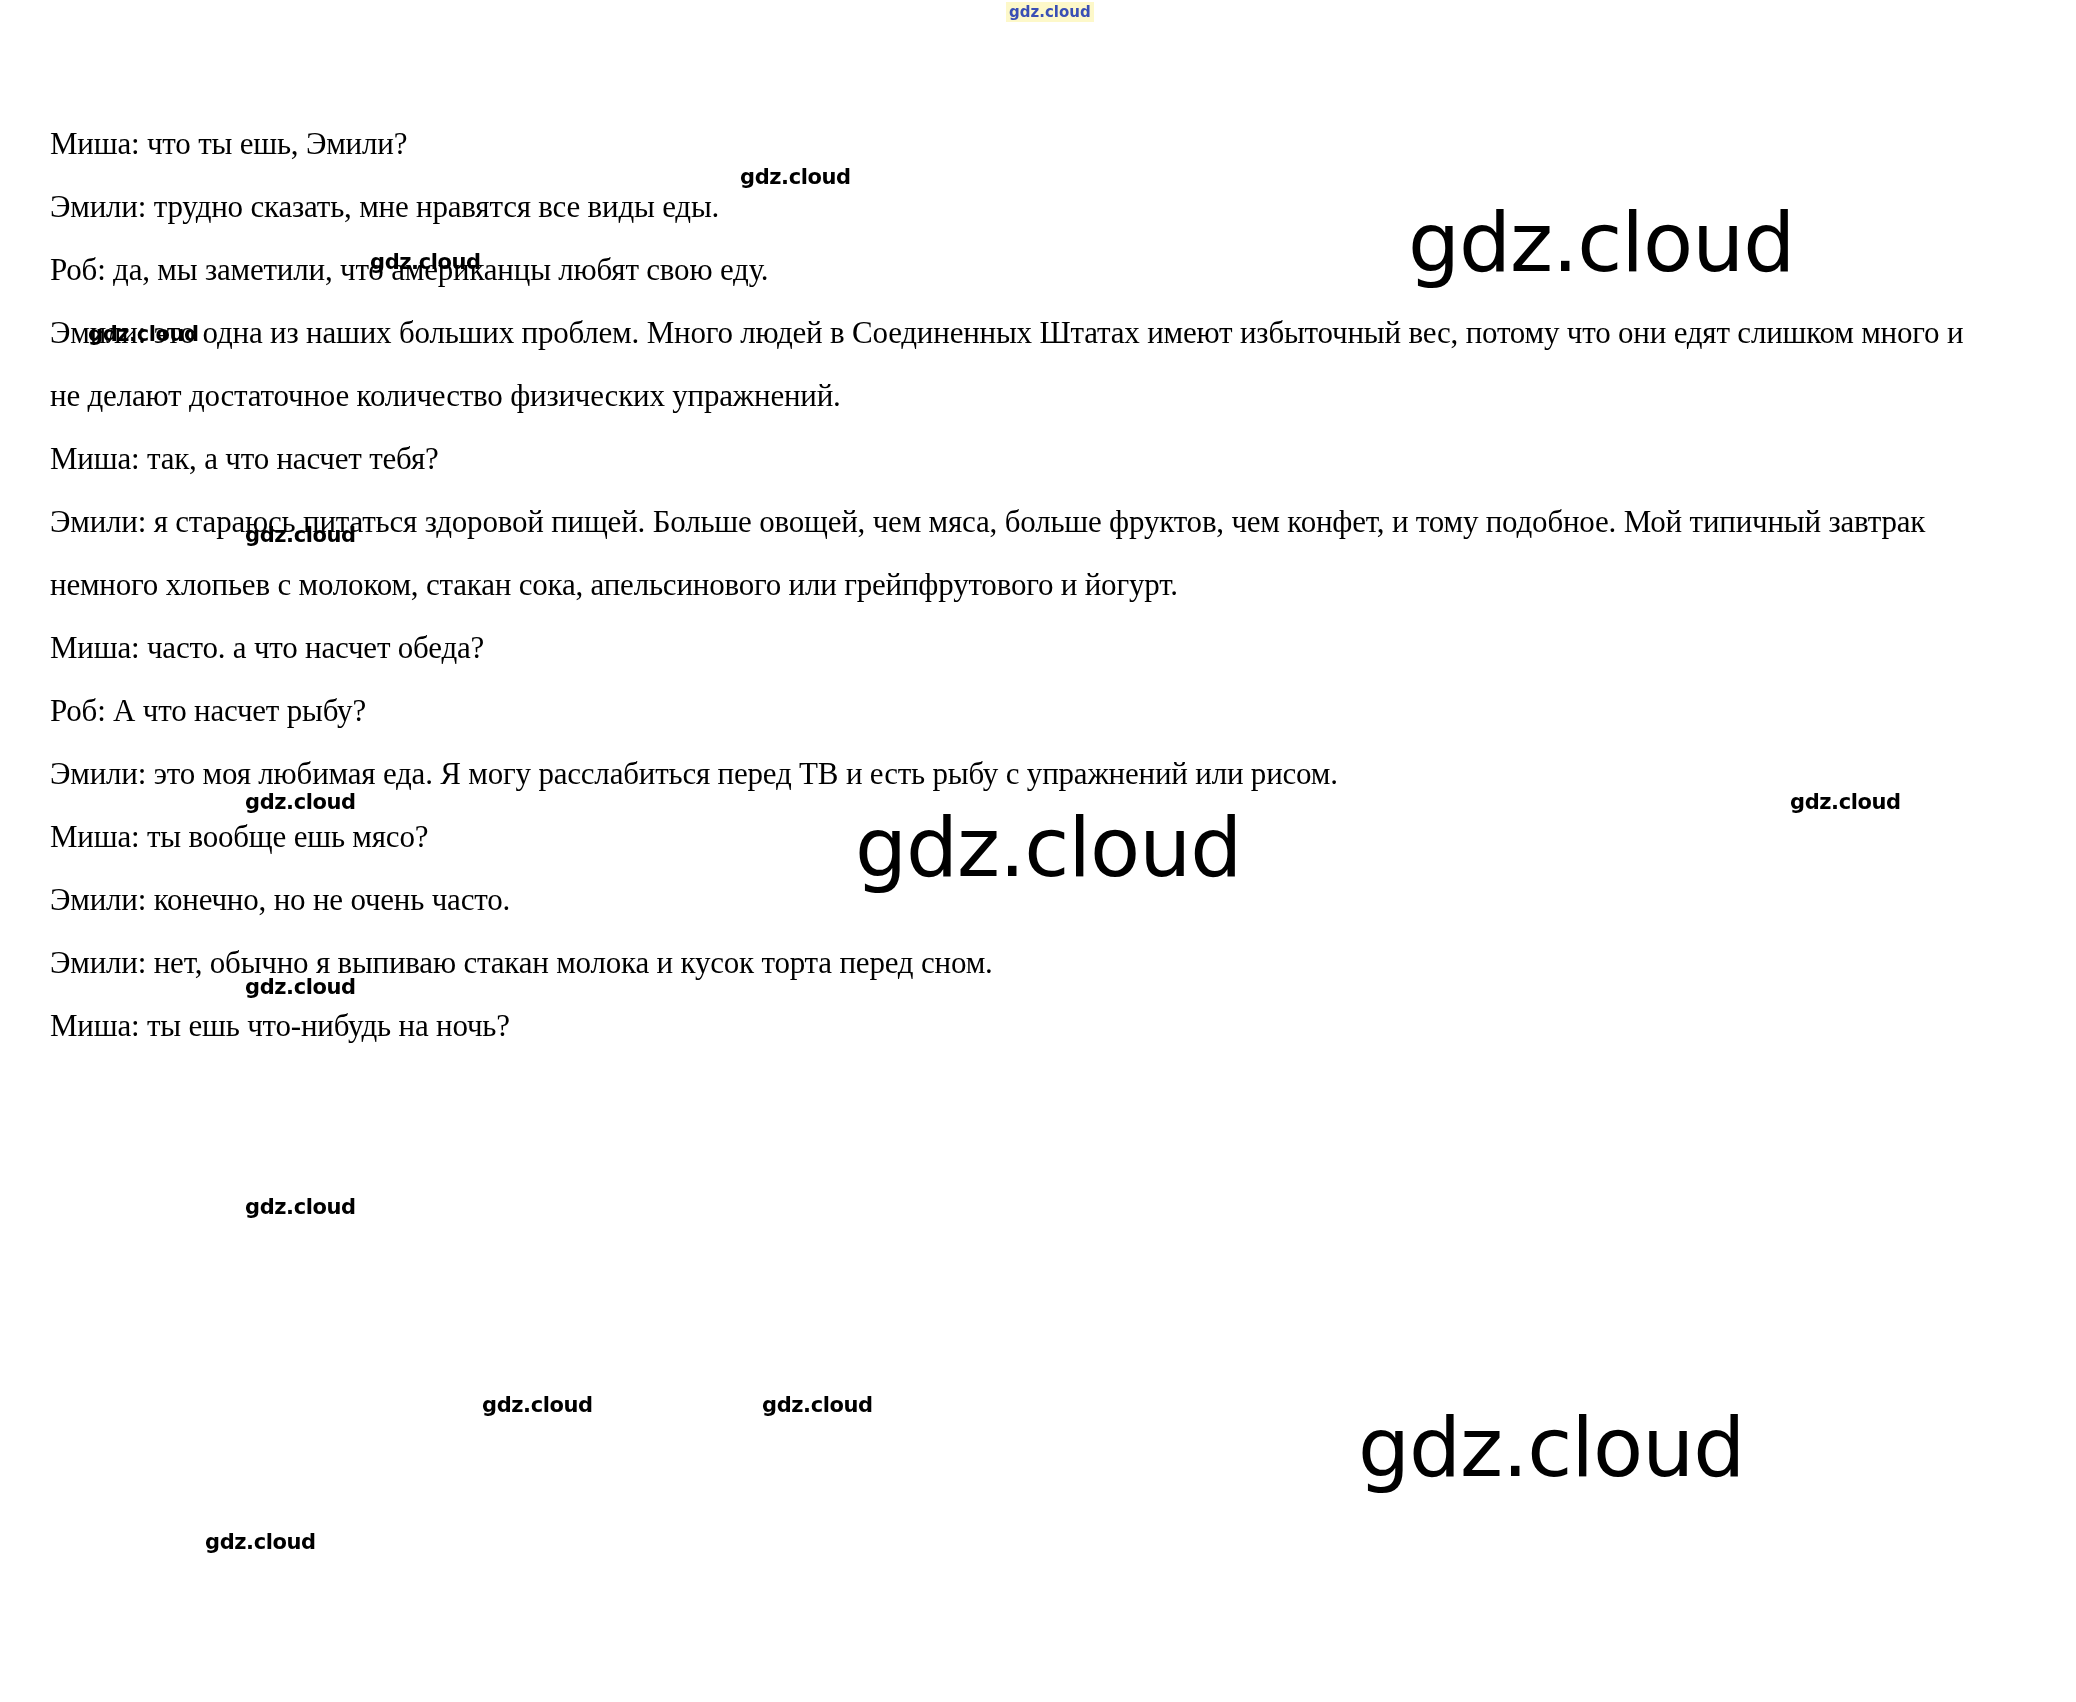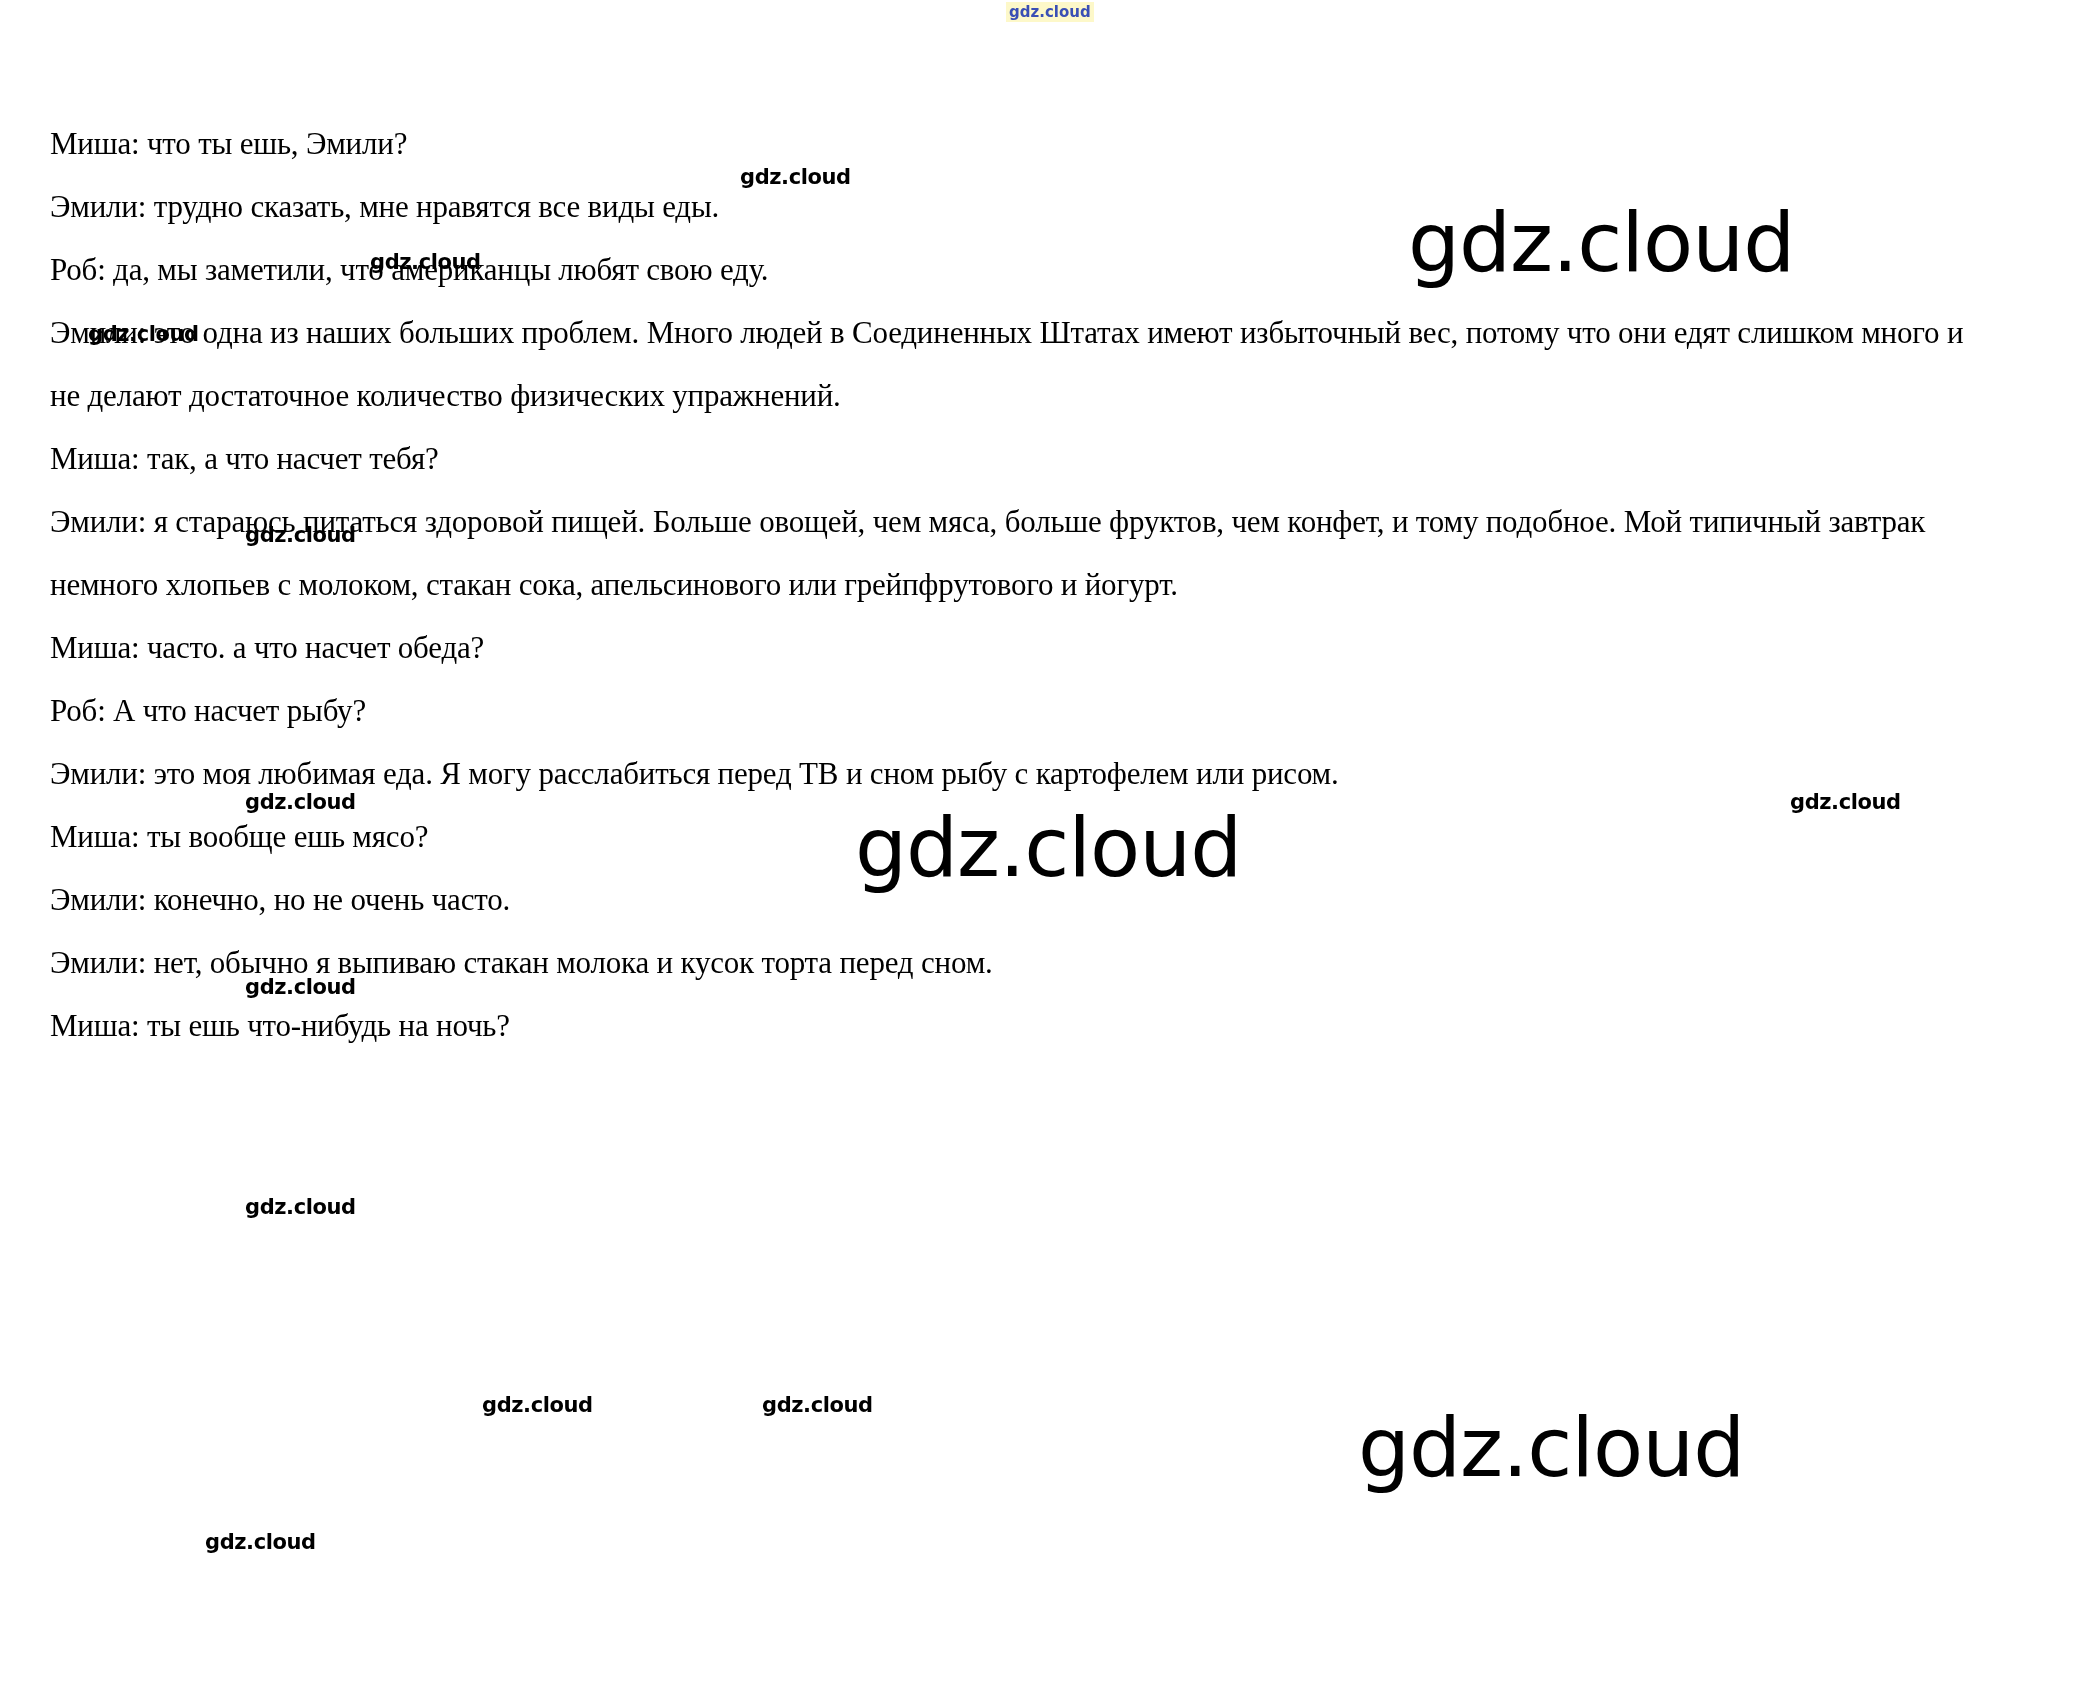--- a/index.html
+++ b/index.html
@@ -73,21 +73,21 @@
 
 <div class="doc">
   <p class="line para">Миша: что ты ешь, Эмили?</p>
   <p class="line para">Эмили: трудно сказать, мне нравятся все виды еды.</p>
   <p class="line para">Роб: да, мы заметили, что американцы любят свою еду.</p>
   <p class="line para">Эмили: это одна из наших больших проблем. Много людей в Соединенных Штатах имеют избыточный вес, потому что они едят слишком много и не делают достаточное количество физических упражнений.</p>
   <p class="line para">Миша: так, а что насчет тебя?</p>
   <p class="line para">Эмили: я стараюсь питаться здоровой пищей. Больше овощей, чем мяса, больше фруктов, чем конфет, и тому подобное. Мой типичный завтрак немного хлопьев с молоком, стакан сока, апельсинового или грейпфрутового и йогурт.</p>
   <p class="line para">Миша: часто. а что насчет обеда?</p>
   <p class="line para">Роб: А что насчет рыбу?</p>
-  <p class="line para">Эмили: это моя любимая еда. Я могу расслабиться перед ТВ и сном рыбу с картофелем или рисом.</p>
+  <p class="line para">Эмили: это моя любимая еда. Я могу расслабиться перед ТВ и есть рыбу с упражнений или рисом.</p>
   <p class="line para">Миша: ты вообще ешь мясо?</p>
   <p class="line para">Эмили: конечно, но не очень часто.</p>
   <p class="line para">Эмили: нет, обычно я выпиваю стакан молока и кусок торта перед сном.</p>
   <p class="line para">Миша: ты ешь что-нибудь на ночь?</p>
 </div>
 
 <div id="wm-layer">
     <div class="wm wm-small" style="left: 740px; top: 165px;">gdz.cloud</div>
     <div class="wm wm-small" style="left: 370px; top: 250px;">gdz.cloud</div>
     <div class="wm wm-small" style="left: 88px; top: 322px;">gdz.cloud</div>

